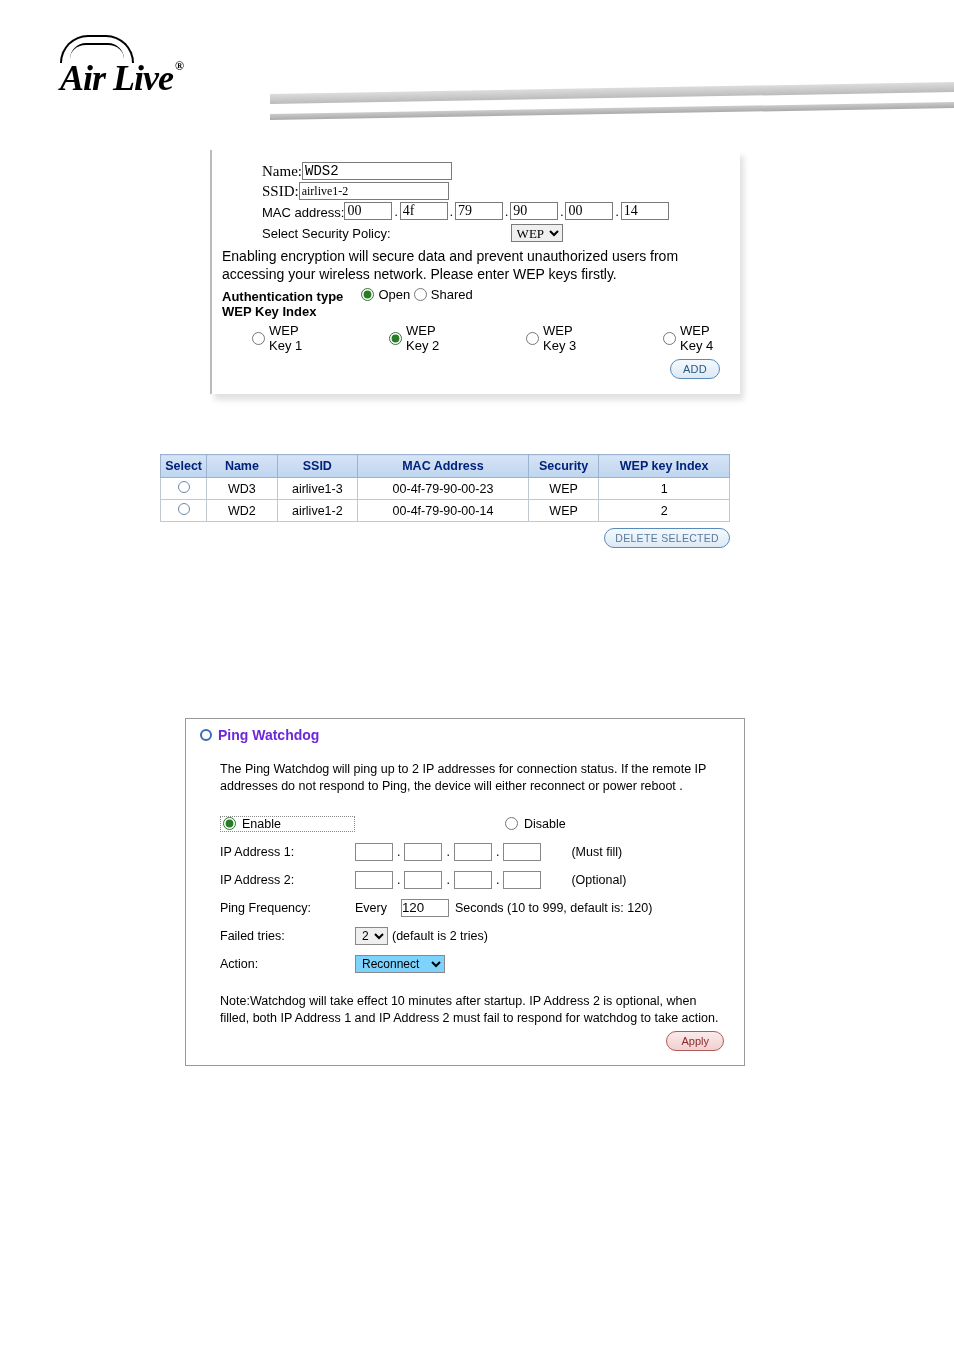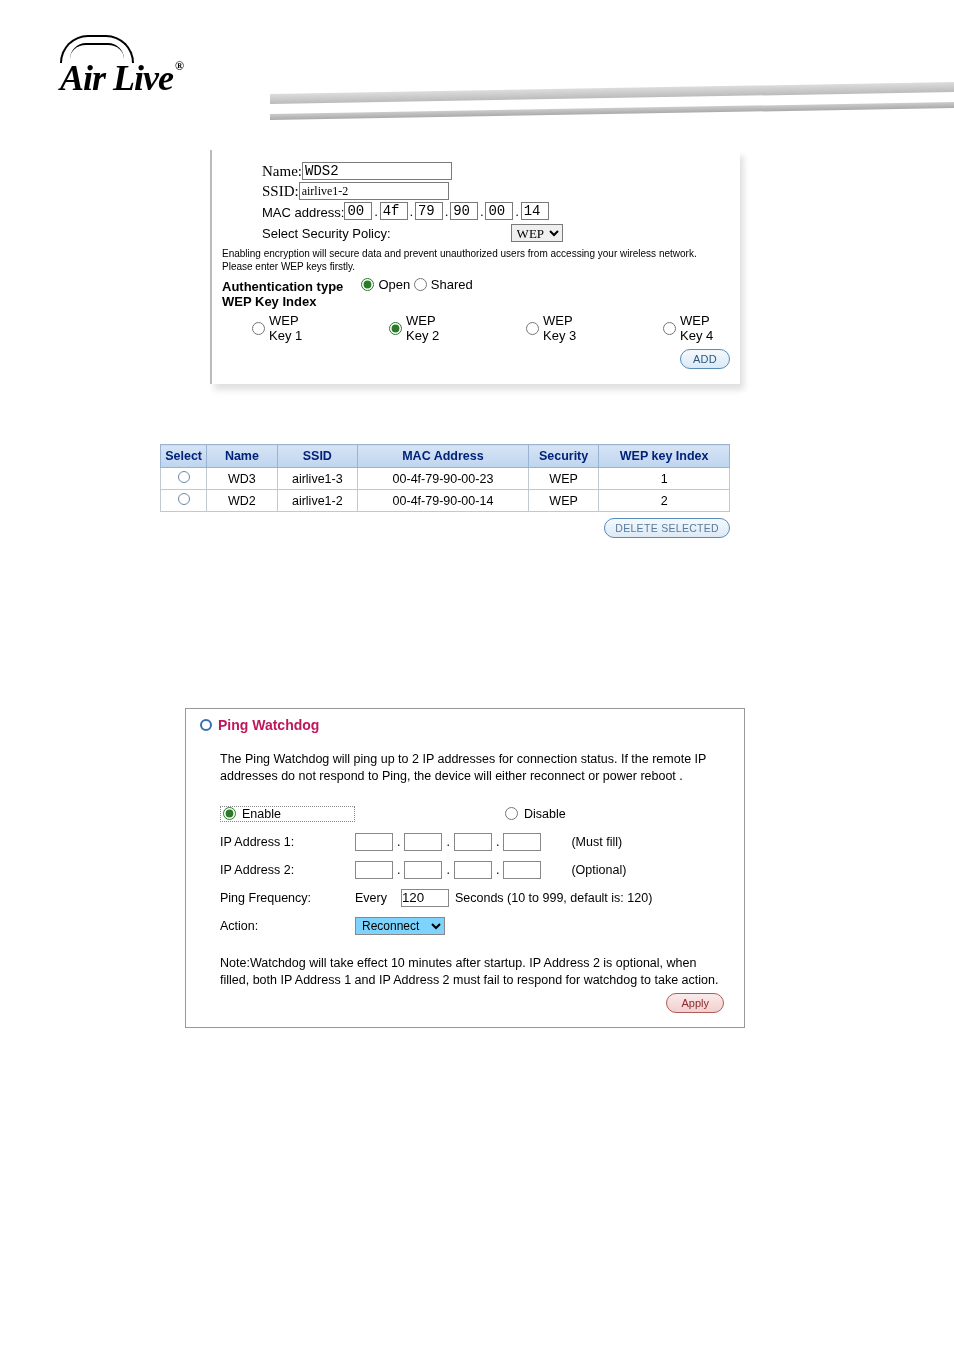--- a/index.html
+++ b/index.html
@@ -77,50 +77,50 @@
   .p1-row { margin: 2px 0 2px 40px; display:flex; align-items:center; }
   .p1-row label.fld { font-family: "Times New Roman", serif; font-size:15px; }
   .txtin {
     border:1px solid #7a7a7a;
     background:#fff;
     font-family: "Times New Roman", serif;
     font-size:14px;
     padding:0 2px;
     height:18px;
   }
-  .macbox { width:28px; text-align:left;font-family:Liberation Mono, monospace; }
+  .macbox { width:48px; text-align:left; }
   .row-mac { margin-left:40px; display:flex; align-items:flex-end; gap:0; }
   .row-mac .dot { font-family:"Times New Roman",serif; margin:0 2px; }
   .p1-sec { margin-left:40px; margin-top:4px; }
   .sel {
     border:1px solid #7a7a7a;
     font-family:"Times New Roman",serif;
     font-size:13px;
     padding:0 1px;
     height:18px;
     background:#efefef;
   }
-  .p1-note { margin-top:6px; line-height:1.25; font-size:10px; }
+  .p1-note { margin-top:6px; line-height:1.25; font-size:14px; }
   .p1-auth { margin-top:4px; }
   .bold { font-weight:bold; }
   .wep-keys { display:flex; gap:70px; margin:4px 0 6px 30px; align-items:center; }
   .radio-wrap { display:inline-flex; align-items:center; gap:4px; }
   .btn-oval {
     display:inline-flex; align-items:center; justify-content:center;
     border:1px solid #5a8ab8;
     border-radius: 12px;
     height:20px;
     padding:0 12px;
     background: linear-gradient(#f4f9fe,#dce9f5);
     font-size:11px;
     color:#2a587e;
     letter-spacing:0.3px;
     cursor:pointer;
   }
-  .add-row { text-align:right; }
+  .add-row { text-align:right; margin-right:10px; }
 
   
   .tbl-wrap { margin:60px 0 0 160px; width:570px; }
   table.data { border-collapse:collapse; width:100%; table-layout:fixed; }
   table.data th {
     background: linear-gradient(#d6e4f5,#bfd5ef);
     color:#00227a;
     font-weight:bold;
     font-size:12.5px;
     border:1px solid #9ab3d1;
@@ -144,21 +144,21 @@
   .del-row { text-align:right; margin-top:6px; }
 
   
   .panel2 {
     margin:170px 0 0 185px;
     width:560px;
     border:1px solid #999;
     padding:8px 20px 14px 14px;
     font-size:12.5px;
   }
-  .pw-title { color:#be185d; font-weight:bold; font-size:14px; display:flex; align-items:center; gap:6px; }
+  .pw-title { color:#6d28d9; font-weight:bold; font-size:14px; display:flex; align-items:center; gap:6px; }
   .gear {
     width:12px;height:12px;border:2px solid #3a6db5;border-radius:50%;
     position:relative;
   }
   .pw-desc { margin:18px 0 18px 20px; line-height:1.35; }
   .pw-grid { margin-left:20px; }
   .pw-row { display:flex; align-items:center; margin:6px 0; min-height:22px; }
   .pw-label { width:135px; }
   .ip-group { display:flex; align-items:center; }
   .ip-box { width:38px; height:18px; border:1px solid #888; }
@@ -369,20 +369,27 @@
       <span class="hint">(Optional)</span>
     </div>
 
     <div class="pw-row">
       <div class="pw-label">Ping Frequency:</div>
       <span>Every</span>
       <input class="pf-in" value="120" style="">
       <span>Seconds (10 to 999, default is: 120)</span>
     </div>
 
+    <div class="pw-row">
+      <div class="pw-label">Failed tries:</div>
+      <select class="ft-sel">
+        <option>2</option>
+      </select>
+      <span style="margin-left:4px;">(default is 2 tries)</span>
+    </div>
 
     <div class="pw-row">
       <div class="pw-label">Action:</div>
       <select class="act-sel">
         <option>Reconnect</option>
       </select>
     </div>
   </div>
 
   <div class="pw-note">Note:Watchdog will take effect 10 minutes after startup. IP Address 2 is optional, when filled, both IP Address 1 and IP Address 2 must fail to respond for watchdog to take action.</div>

